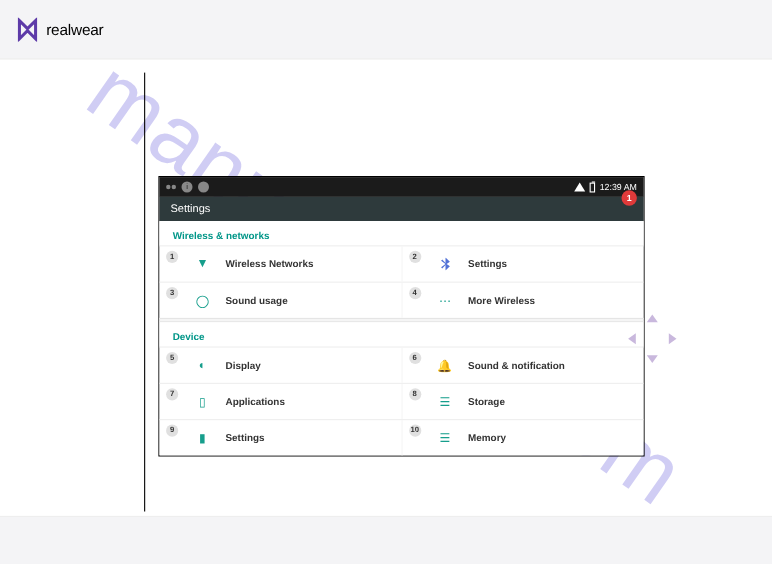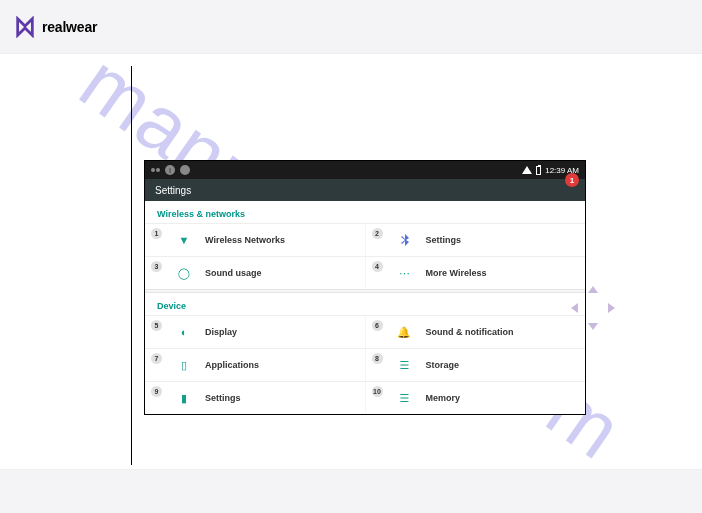--- a/index.html
+++ b/index.html
@@ -15,21 +15,21 @@
       width: 100%;
       height: 54px;
       background: #f4f4f6;
       border-bottom: 1px solid #eee;
       display: flex;
       align-items: center;
       padding-left: 14px;
     }
     .logo-group { display: flex; align-items: center; gap: 6px; }
     .logo-mark { width: 22px; height: 22px; display: flex; align-items: center; justify-content: center; }
-    .logo-text { font-weight: 700; font-size: 14px; color: #000; letter-spacing: -0.2px; }
+    .logo-text { font-weight: 400; font-size: 14px; color: #000; letter-spacing: -0.2px; }
     .footer-bar {
       position: absolute;
       bottom: 0; left: 0; right: 0;
       height: 44px;
       background: #f4f4f6;
       border-top: 1px solid #eee;
     }
     .divider {
       position: absolute;
       top: 66px; bottom: 48px; left: 131px;

